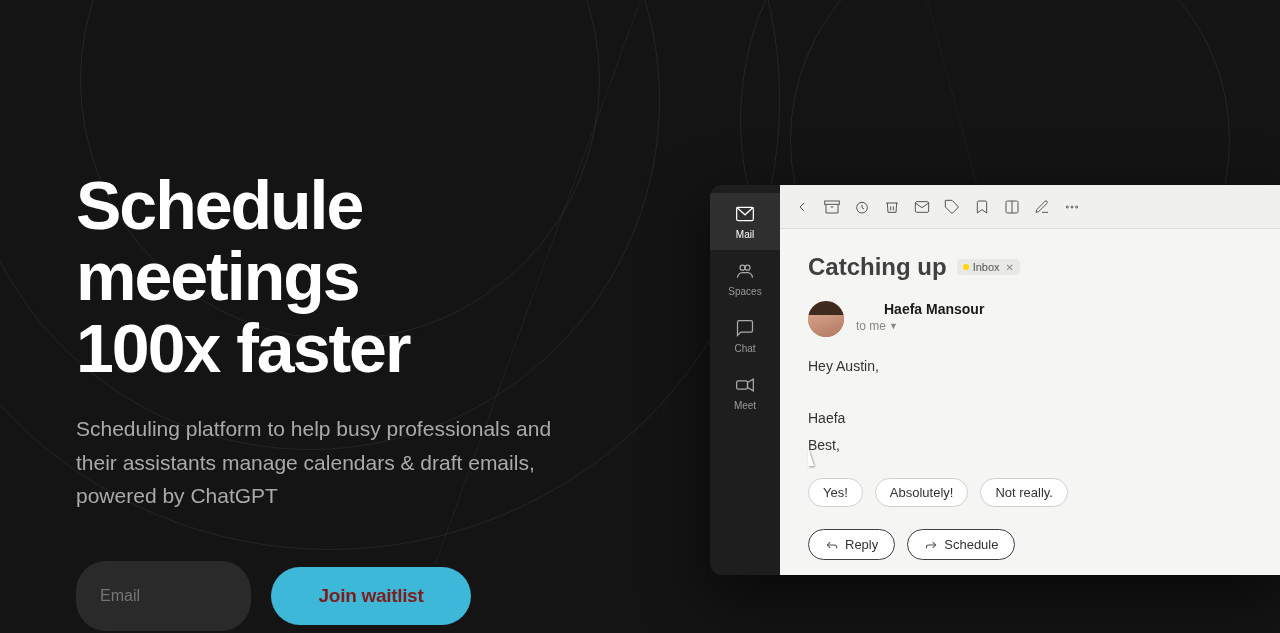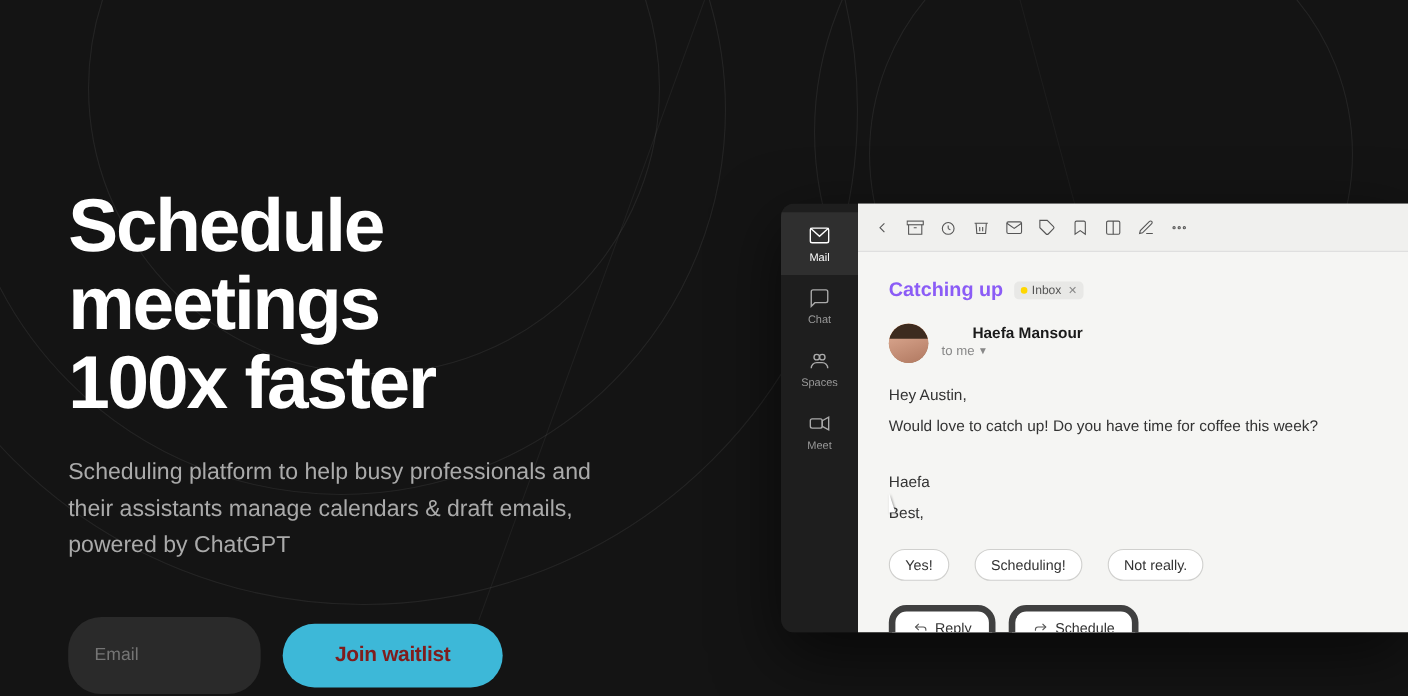--- a/index.html
+++ b/index.html
@@ -71,21 +71,21 @@
       top: -100px;
       left: 900px;
       transform: rotate(-15deg);
       transform-origin: top center;
       pointer-events: none;
     }
 
     
     .left-content {
       position: absolute;
-      left: 62px;
+      left: 76px;
       top: 170px;
       width: 560px;
     }
 
     .headline {
       font-size: 68px;
       font-weight: 800;
       color: #ffffff;
       line-height: 1.05;
       letter-spacing: -2px;
@@ -250,23 +250,23 @@
     }
 
     .email-subject-row {
       display: flex;
       align-items: center;
       gap: 10px;
       margin-bottom: 20px;
     }
 
     .email-subject {
-      font-size: 18px;
+      font-size: 24px;
       font-weight: 600;
-      color: #8b5cf6;
+      color: #404040;
     }
 
     .inbox-badge {
       display: flex;
       align-items: center;
       background: #e8e8e6;
       border-radius: 4px;
       padding: 2px 6px;
       gap: 4px;
       font-size: 11px;
@@ -359,21 +359,21 @@
       margin-bottom: 20px;
     }
 
     .email-body p {
       margin-bottom: 4px;
     }
 
     
     .reply-suggestions {
       display: flex;
-      gap: 23px;
+      gap: 12px;
       margin-bottom: 22px;
       flex-wrap: wrap;
     }
 
     .reply-chip {
       background: #ffffff;
       border: 1px solid #d0d0ce;
       border-radius: 16px;
       padding: 6px 14px;
       font-size: 13px;
@@ -385,21 +385,21 @@
     .action-buttons {
       display: flex;
       gap: 12px;
     }
 
     .action-btn {
       display: flex;
       align-items: center;
       gap: 6px;
       background: #ffffff;
-      border: 6px solid #404040;
+      border: 1px solid #404040;
       border-radius: 16px;
       padding: 7px 16px;
       font-size: 13px;
       color: #333;
       cursor: pointer;
     }
 
     .action-btn svg {
       width: 14px;
       height: 14px;
@@ -466,35 +466,35 @@
               <rect x="2" y="4" width="20" height="16" rx="2"></rect>
               <polyline points="2,4 12,13 22,4"></polyline>
             </svg>
         </div>
         <span class="sidebar-label">Mail</span>
       </div>
 
       <div class="sidebar-item">
         <div class="sidebar-icon">
           <svg viewBox="0 0 24 24">
-              <path d="M21 15a2 2 0 0 1-2 2H7l-4 4V5a2 2 0 0 1 2-2h14a2 2 0 0 1 2 2z"></path>
-            </svg>
-        </div>
-        <span class="sidebar-label">Chat</span>
-      </div>
-
-      <div class="sidebar-item">
-        <div class="sidebar-icon">
-          <svg viewBox="0 0 24 24">
               <circle cx="9" cy="8" r="3"></circle>
               <circle cx="15" cy="8" r="3"></circle>
               <path d="M3 20c0-3.3 2.7-6 6-6h6c3.3 0 6 2.7 6 6"></path>
             </svg>
         </div>
         <span class="sidebar-label">Spaces</span>
+      </div>
+
+      <div class="sidebar-item">
+        <div class="sidebar-icon">
+          <svg viewBox="0 0 24 24">
+              <path d="M21 15a2 2 0 0 1-2 2H7l-4 4V5a2 2 0 0 1 2-2h14a2 2 0 0 1 2 2z"></path>
+            </svg>
+        </div>
+        <span class="sidebar-label">Chat</span>
       </div>
 
       <div class="sidebar-item">
         <div class="sidebar-icon">
           <svg viewBox="0 0 24 24">
               <rect x="2" y="7" width="13" height="10" rx="2"></rect>
               <polygon points="15,9 22,5 22,19 15,15"></polygon>
             </svg>
         </div>
         <span class="sidebar-label">Meet</span>
@@ -590,29 +590,28 @@
             <span class="sender-name">Haefa Mansour</span>
             <span class="sender-to">
               <span>to me</span>
               <span class="sender-to-arrow">▼</span>
             </span>
           </div>
         </div>
 
         <div class="email-body">
           <p>Hey Austin,</p>
-          <p>Would love to catch up! Do you have time for coffee this week?</p>
           <br>
           <p>Haefa</p>
           <p>Best,</p>
         </div>
 
         <div class="reply-suggestions">
           <button class="reply-chip">Yes!</button>
-          <button class="reply-chip">Scheduling!</button>
+          <button class="reply-chip">Absolutely!</button>
           <button class="reply-chip">Not really.</button>
         </div>
 
         <div class="action-buttons">
           <button class="action-btn">
             <svg viewBox="0 0 24 24">
                 <polyline points="9,17 4,12 9,7"></polyline>
                 <path d="M20 18v-2a4 4 0 0 0-4-4H4"></path>
               </svg>
             <span>Reply</span>

